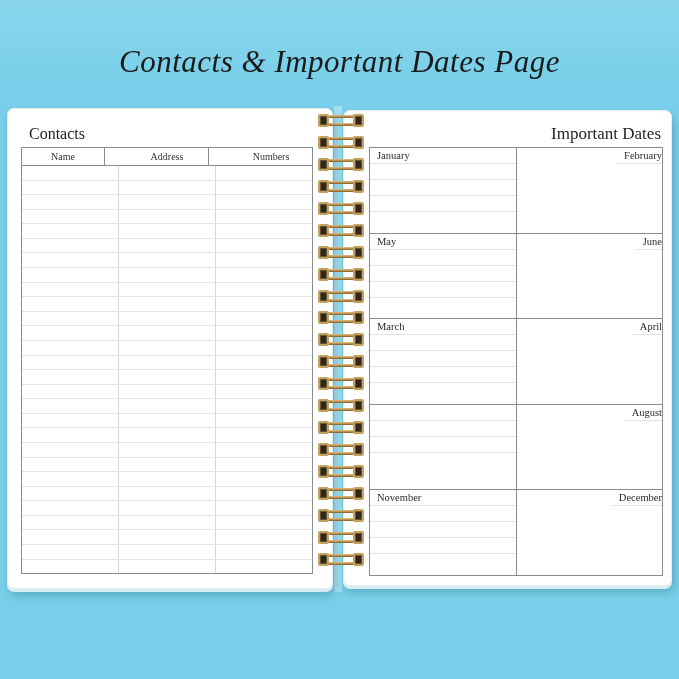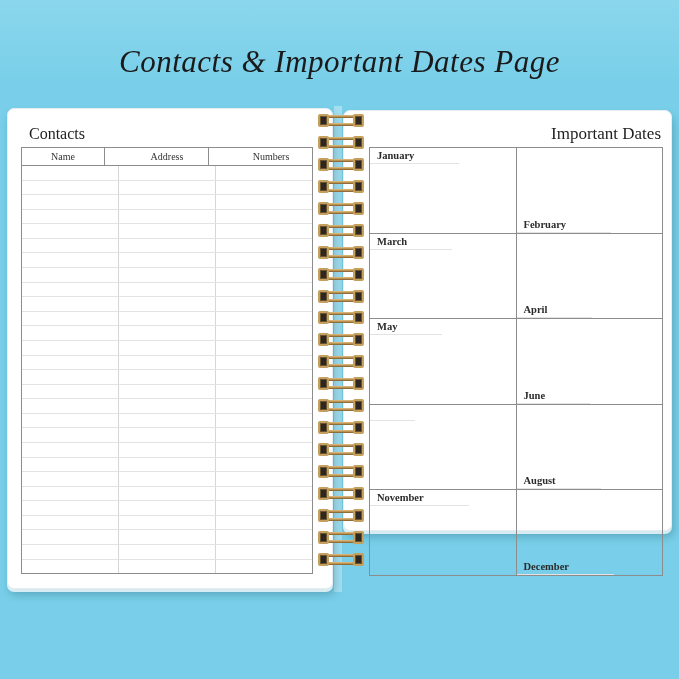--- a/index.html
+++ b/index.html
@@ -20,21 +20,21 @@
   }
   .page {
     position:absolute;
     background: var(--page, #ffffff);
     border:1px solid #e6eef1;
     border-radius:7px;
     box-shadow: 0 3px 0 rgba(255,255,255,0.75), 2px 6px 8px rgba(26,84,104,0.30);
     box-sizing: border-box;
   }
   .page-left  { left:7px;  top:108px; width:326px; height:481px; }
-  .page-right { left:343px; top:110px; width:329px; height:421px; }
+  .page-right { left:343px; top:110px; width:329px; height:476px; }
   .gap-stripe {
     position:absolute; left:334px; top:106px; width:8px; height:486px;
     background:#a3dff0;
   }
   .page-heading {
     position:absolute;
     color:#1f1f1f;
     font-family:Liberation Serif, serif;
   }
   .heading-contacts { left:21px; top:16px; font-size:16px; }
@@ -62,21 +62,21 @@
 
   
   .month-grid {
     position:absolute; left:25px; top:36px; width:294px; height:429px;
     border:1px solid var(--grid_dark, #8c8c8c);
     box-sizing:border-box;
     display:flex; flex-direction:column;
   }
   .m-row { flex:1; display:flex; border-bottom:1px solid var(--grid_dark, #8c8c8c); }
   .m-row:last-child { border-bottom:none; }
-  .m-cell { flex:1; border-right:1px solid var(--grid_dark, #8c8c8c); display:flex; overflow:hidden;font-weight:bold; }
+  .m-cell { flex:1; border-right:1px solid var(--grid_dark, #8c8c8c); display:flex; flex-direction:column; overflow:hidden; }
   .m-cell:last-child { border-right:none;align-items:flex-end; }
   .m-label {
     height:15px; flex:0 0 15px;
     font-size:10.5px; color:#2b2b2b; line-height:15px;
     padding-left:7px;
     border-bottom:1px solid var(--grid_light, #e3e3e3);
   }
   .m-rule { height:15px; flex:0 0 15px; border-bottom:1px solid var(--grid_light, #e3e3e3); }
 
   
@@ -276,61 +276,61 @@
         </div>
         <div class="m-cell">
           <div class="m-label">February</div>
           <div class="m-rule"></div>
           <div class="m-rule"></div>
           <div class="m-rule"></div>
         </div>
       </div>
       <div class="m-row">
         <div class="m-cell">
+          <div class="m-label">May</div>
+          <div class="m-rule"></div>
+          <div class="m-rule"></div>
+          <div class="m-rule"></div>
+        </div>
+        <div class="m-cell">
+          <div class="m-label">June</div>
+          <div class="m-rule"></div>
+          <div class="m-rule"></div>
+          <div class="m-rule"></div>
+        </div>
+      </div>
+      <div class="m-row">
+        <div class="m-cell">
           <div class="m-label">March</div>
           <div class="m-rule"></div>
           <div class="m-rule"></div>
           <div class="m-rule"></div>
         </div>
         <div class="m-cell">
           <div class="m-label">April</div>
           <div class="m-rule"></div>
           <div class="m-rule"></div>
           <div class="m-rule"></div>
         </div>
       </div>
       <div class="m-row">
         <div class="m-cell">
-          <div class="m-label">May</div>
-          <div class="m-rule"></div>
-          <div class="m-rule"></div>
-          <div class="m-rule"></div>
-        </div>
-        <div class="m-cell">
-          <div class="m-label">June</div>
+          <div class="m-rule"></div>
+          <div class="m-rule"></div>
+          <div class="m-rule"></div>
+        </div>
+        <div class="m-cell">
+          <div class="m-label">August</div>
           <div class="m-rule"></div>
           <div class="m-rule"></div>
           <div class="m-rule"></div>
         </div>
       </div>
       <div class="m-row">
         <div class="m-cell">
-          <div class="m-rule"></div>
-          <div class="m-rule"></div>
-          <div class="m-rule"></div>
-        </div>
-        <div class="m-cell">
-          <div class="m-label">August</div>
-          <div class="m-rule"></div>
-          <div class="m-rule"></div>
-          <div class="m-rule"></div>
-        </div>
-      </div>
-      <div class="m-row">
-        <div class="m-cell">
           <div class="m-label">November</div>
           <div class="m-rule"></div>
           <div class="m-rule"></div>
           <div class="m-rule"></div>
         </div>
         <div class="m-cell">
           <div class="m-label">December</div>
           <div class="m-rule"></div>
           <div class="m-rule"></div>
           <div class="m-rule"></div>

